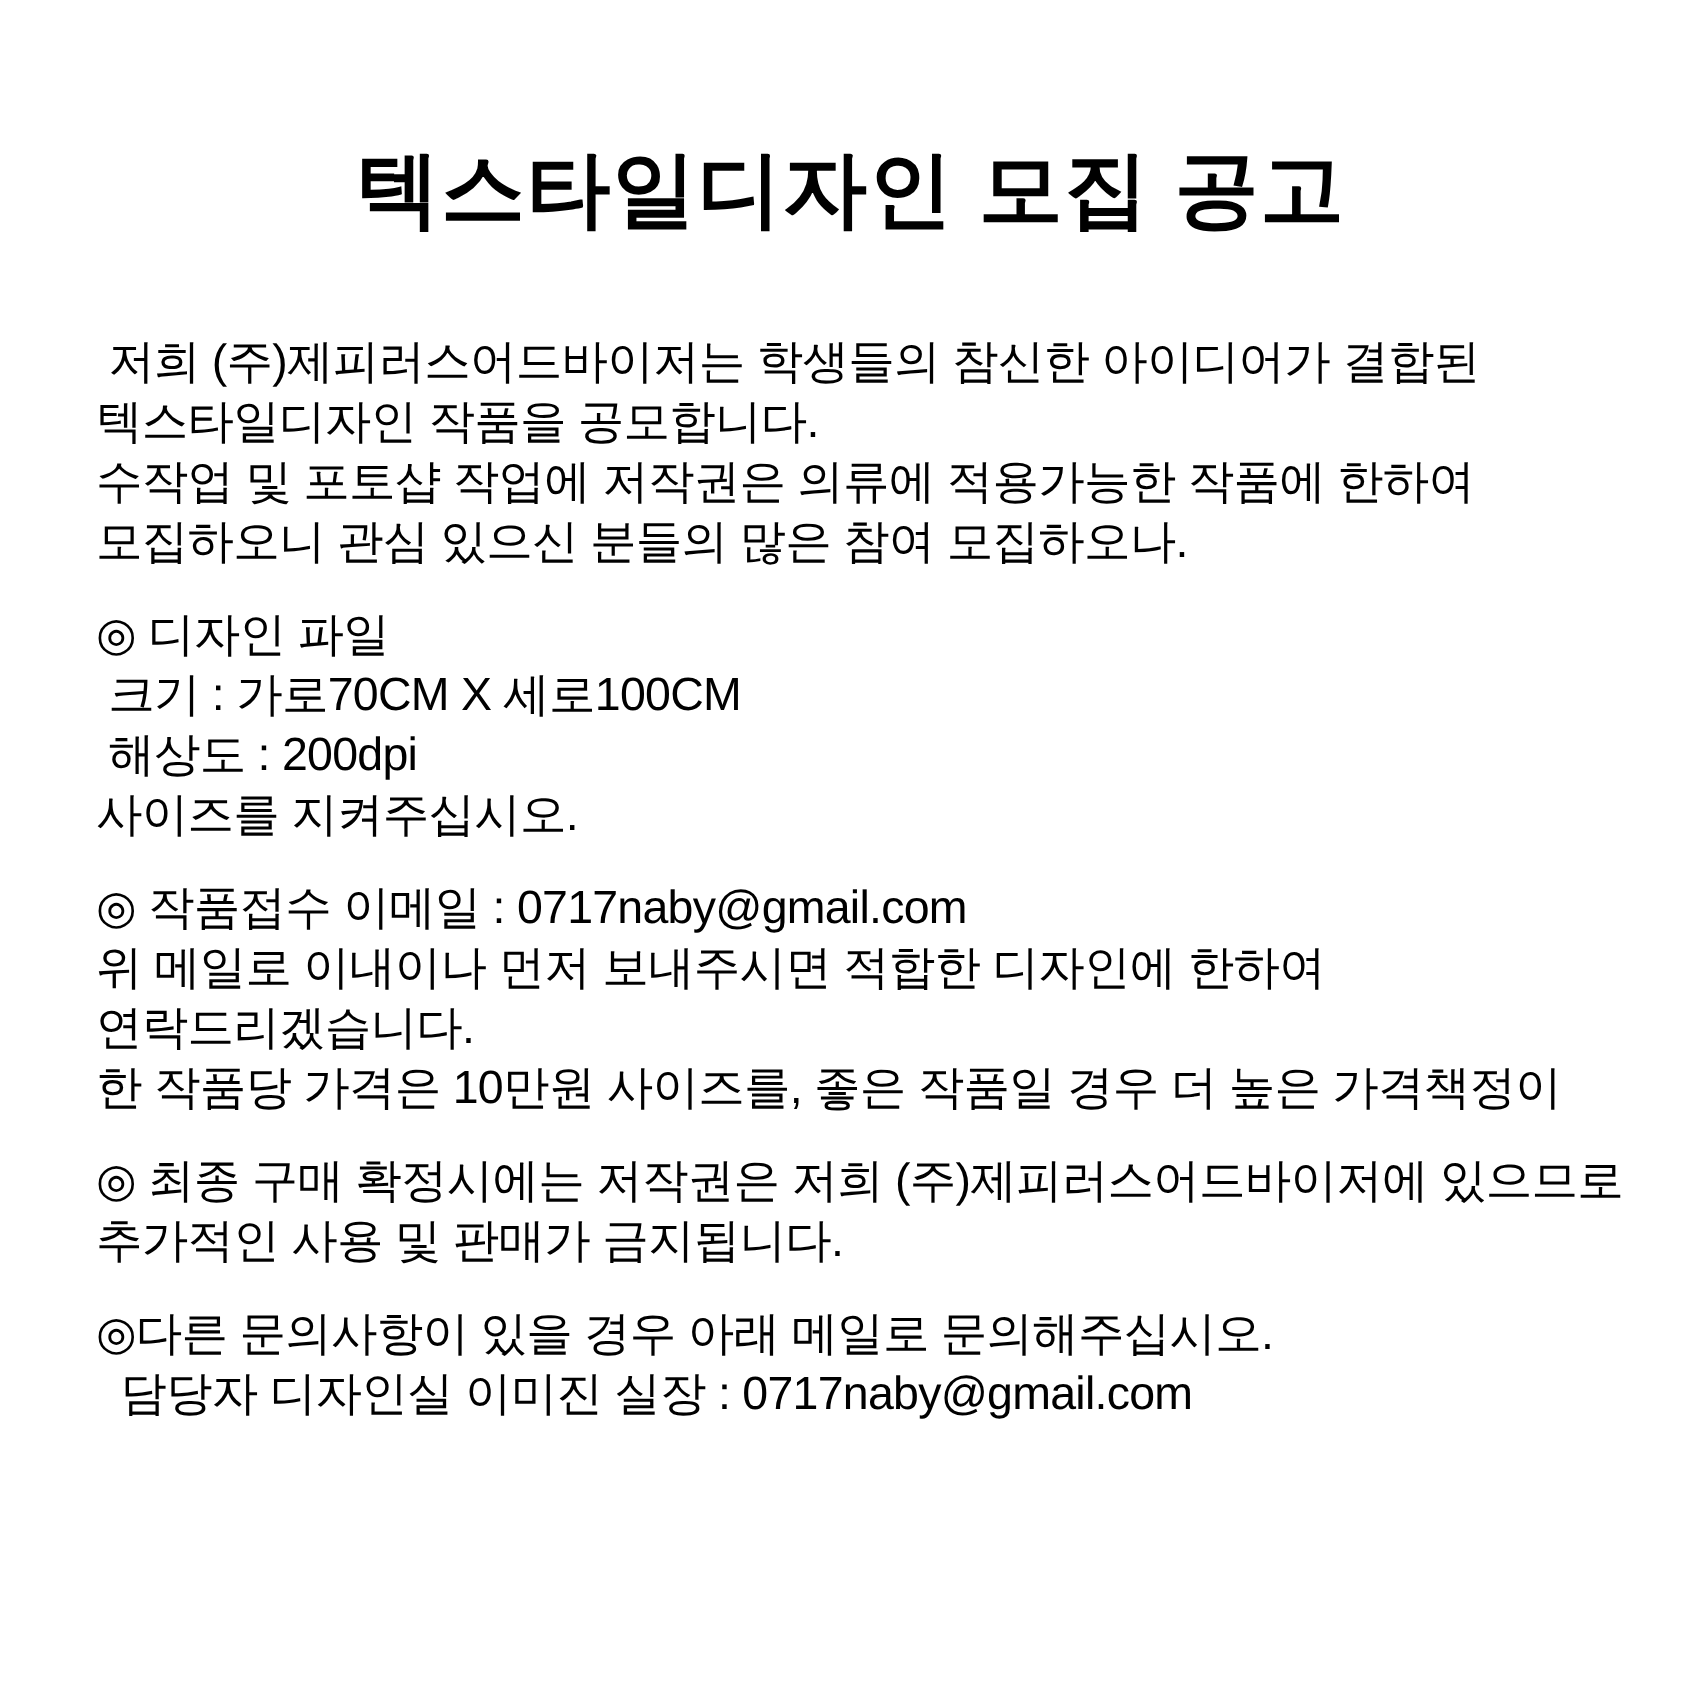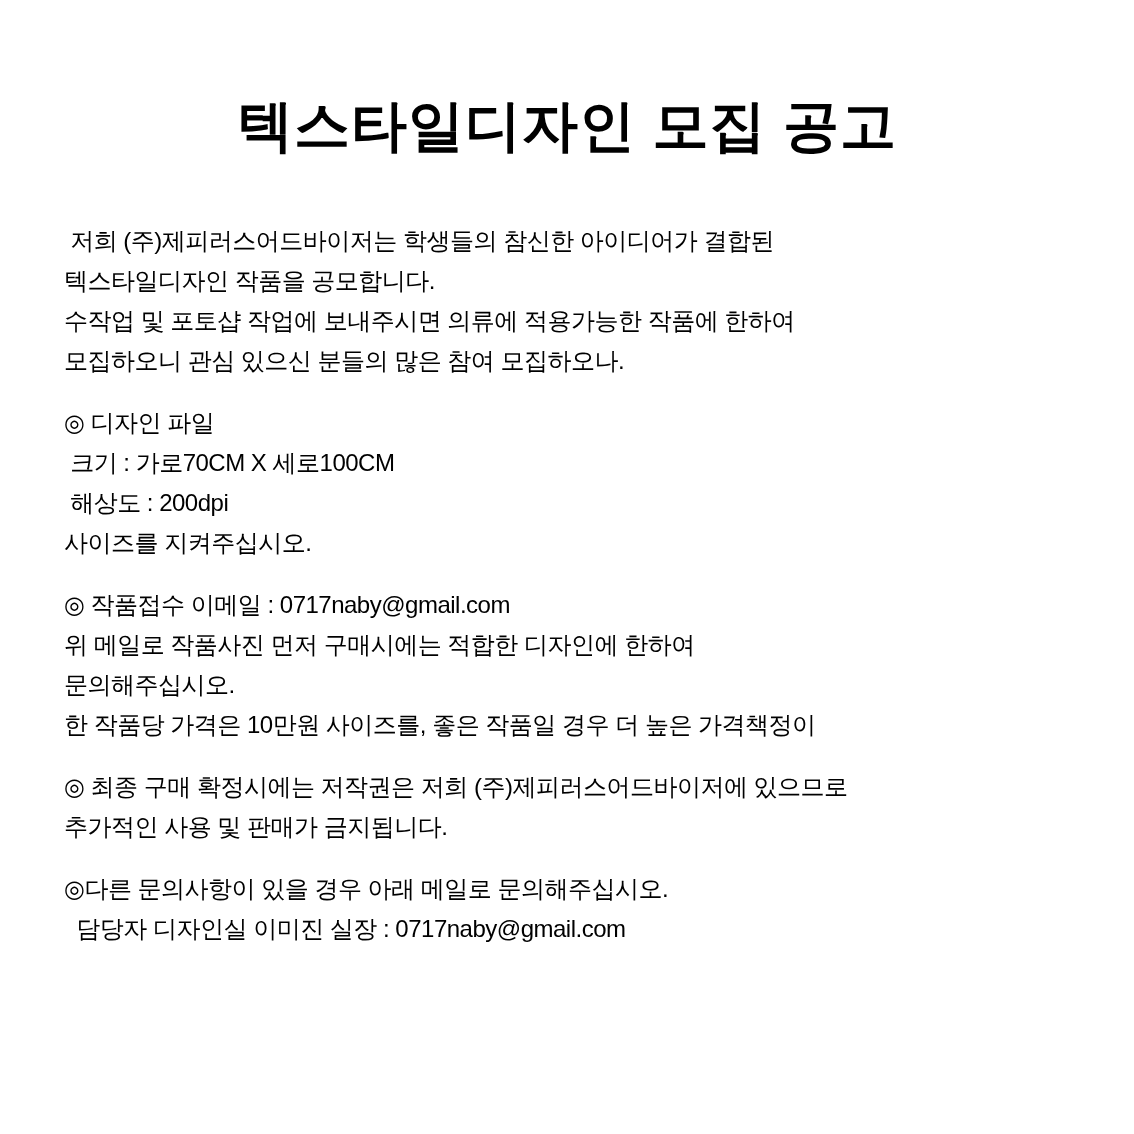--- a/index.html
+++ b/index.html
@@ -27,53 +27,53 @@
     line-height: 1.2;
     color: #000000;
   }
   .content {
     padding: 62px 44px 0 64px;
   }
   .section {
     margin: 0 0 22px 0;
   }
   .line {
-    font-size: 24px;
+    font-size: 31px;
     line-height: 40px;
     letter-spacing: -0.5px;
     white-space: pre-wrap;
     color: #000000;
   }
 </style>
 </head>
 <body>
 
 <div class="page">
   <h1 class="doc-title">텍스타일디자인 모집 공고</h1>
 
   <div class="content">
 
     <div class="section">
       <div class="line"> 저희 (주)제피러스어드바이저는 학생들의 참신한 아이디어가 결합된</div>
       <div class="line">텍스타일디자인 작품을 공모합니다.</div>
-      <div class="line">수작업 및 포토샵 작업에 보내주시면 의류에 적용가능한 작품에 한하여</div>
+      <div class="line">수작업 및 포토샵 작업에 저작권은 의류에 적용가능한 작품에 한하여</div>
       <div class="line">모집하오니 관심 있으신 분들의 많은 참여 모집하오나.</div>
     </div>
 
     <div class="section">
       <div class="line">◎ 디자인 파일</div>
       <div class="line"> 크기 : 가로70CM X 세로100CM</div>
       <div class="line"> 해상도 : 200dpi</div>
       <div class="line">사이즈를 지켜주십시오.</div>
     </div>
 
     <div class="section">
       <div class="line">◎ 작품접수 이메일 : 0717naby@gmail.com</div>
-      <div class="line">위 메일로 작품사진 먼저 구매시에는 적합한 디자인에 한하여</div>
-      <div class="line">문의해주십시오.</div>
+      <div class="line">위 메일로 이내이나 먼저 보내주시면 적합한 디자인에 한하여</div>
+      <div class="line">연락드리겠습니다.</div>
       <div class="line">한 작품당 가격은 10만원 사이즈를, 좋은 작품일 경우 더 높은 가격책정이</div>
     </div>
 
     <div class="section">
       <div class="line">◎ 최종 구매 확정시에는 저작권은 저희 (주)제피러스어드바이저에 있으므로</div>
       <div class="line">추가적인 사용 및 판매가 금지됩니다.</div>
     </div>
 
     <div class="section">
       <div class="line">◎다른 문의사항이 있을 경우 아래 메일로 문의해주십시오.</div>

